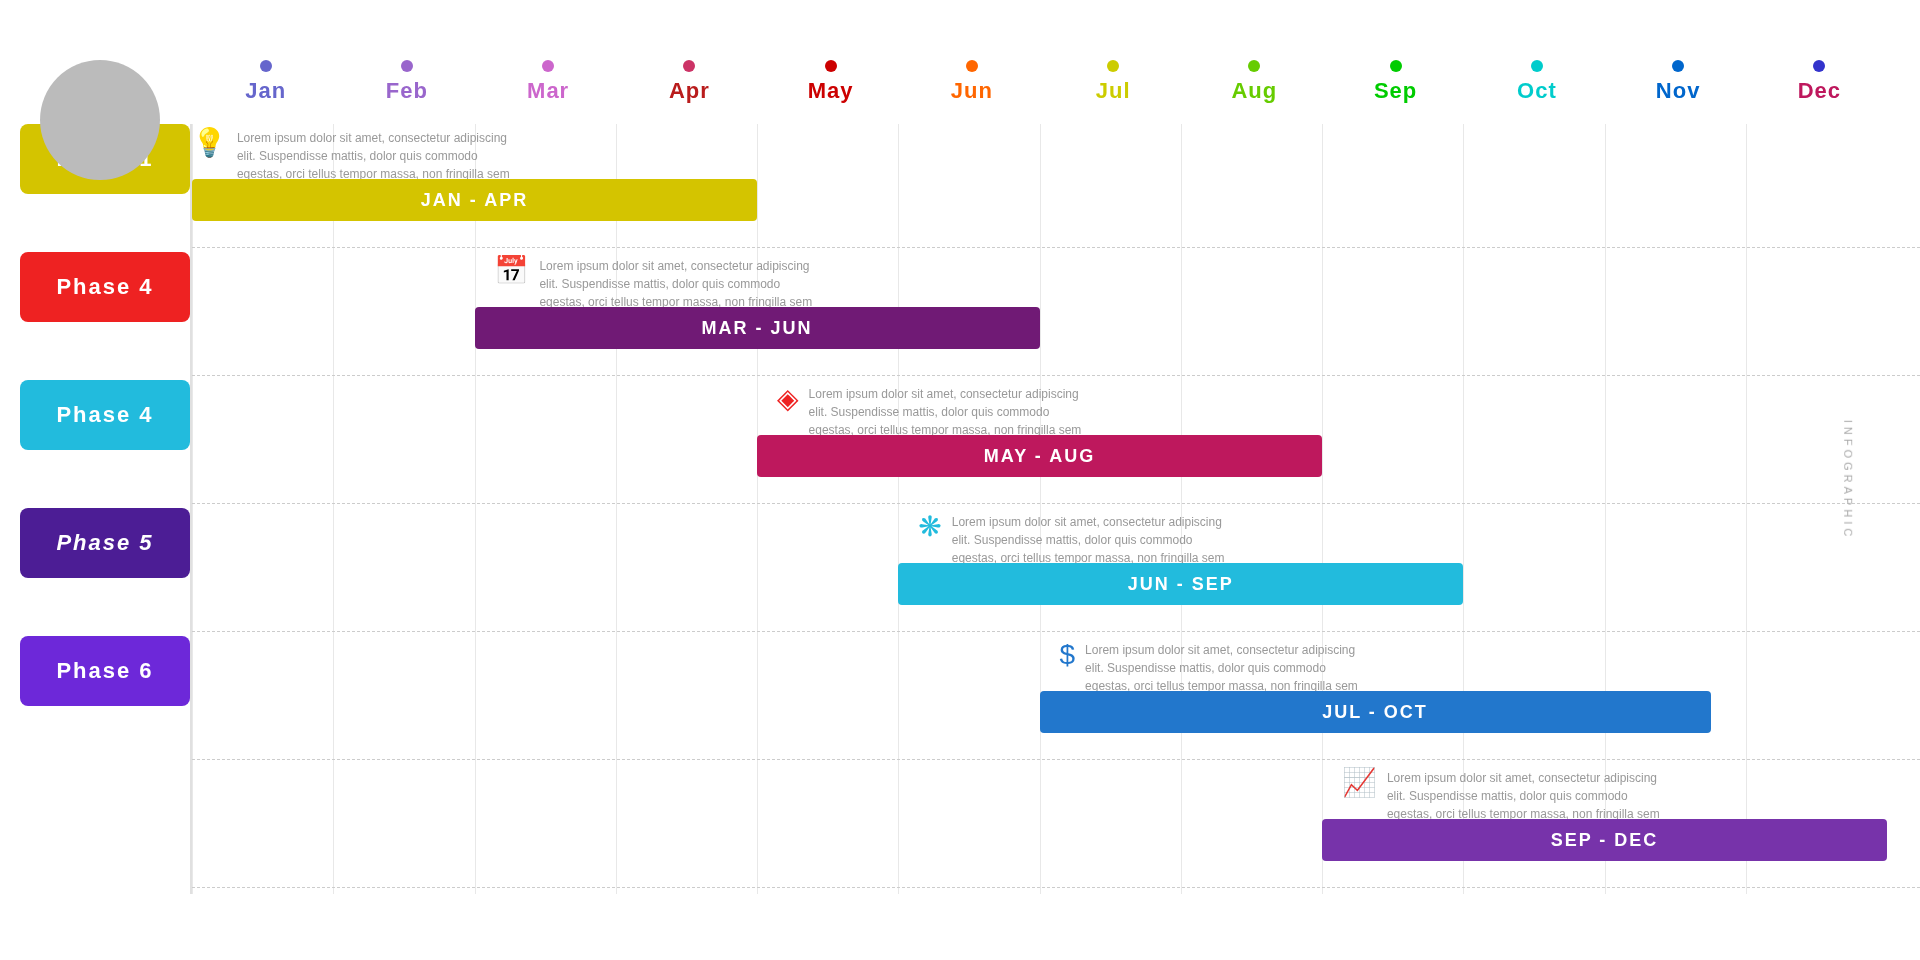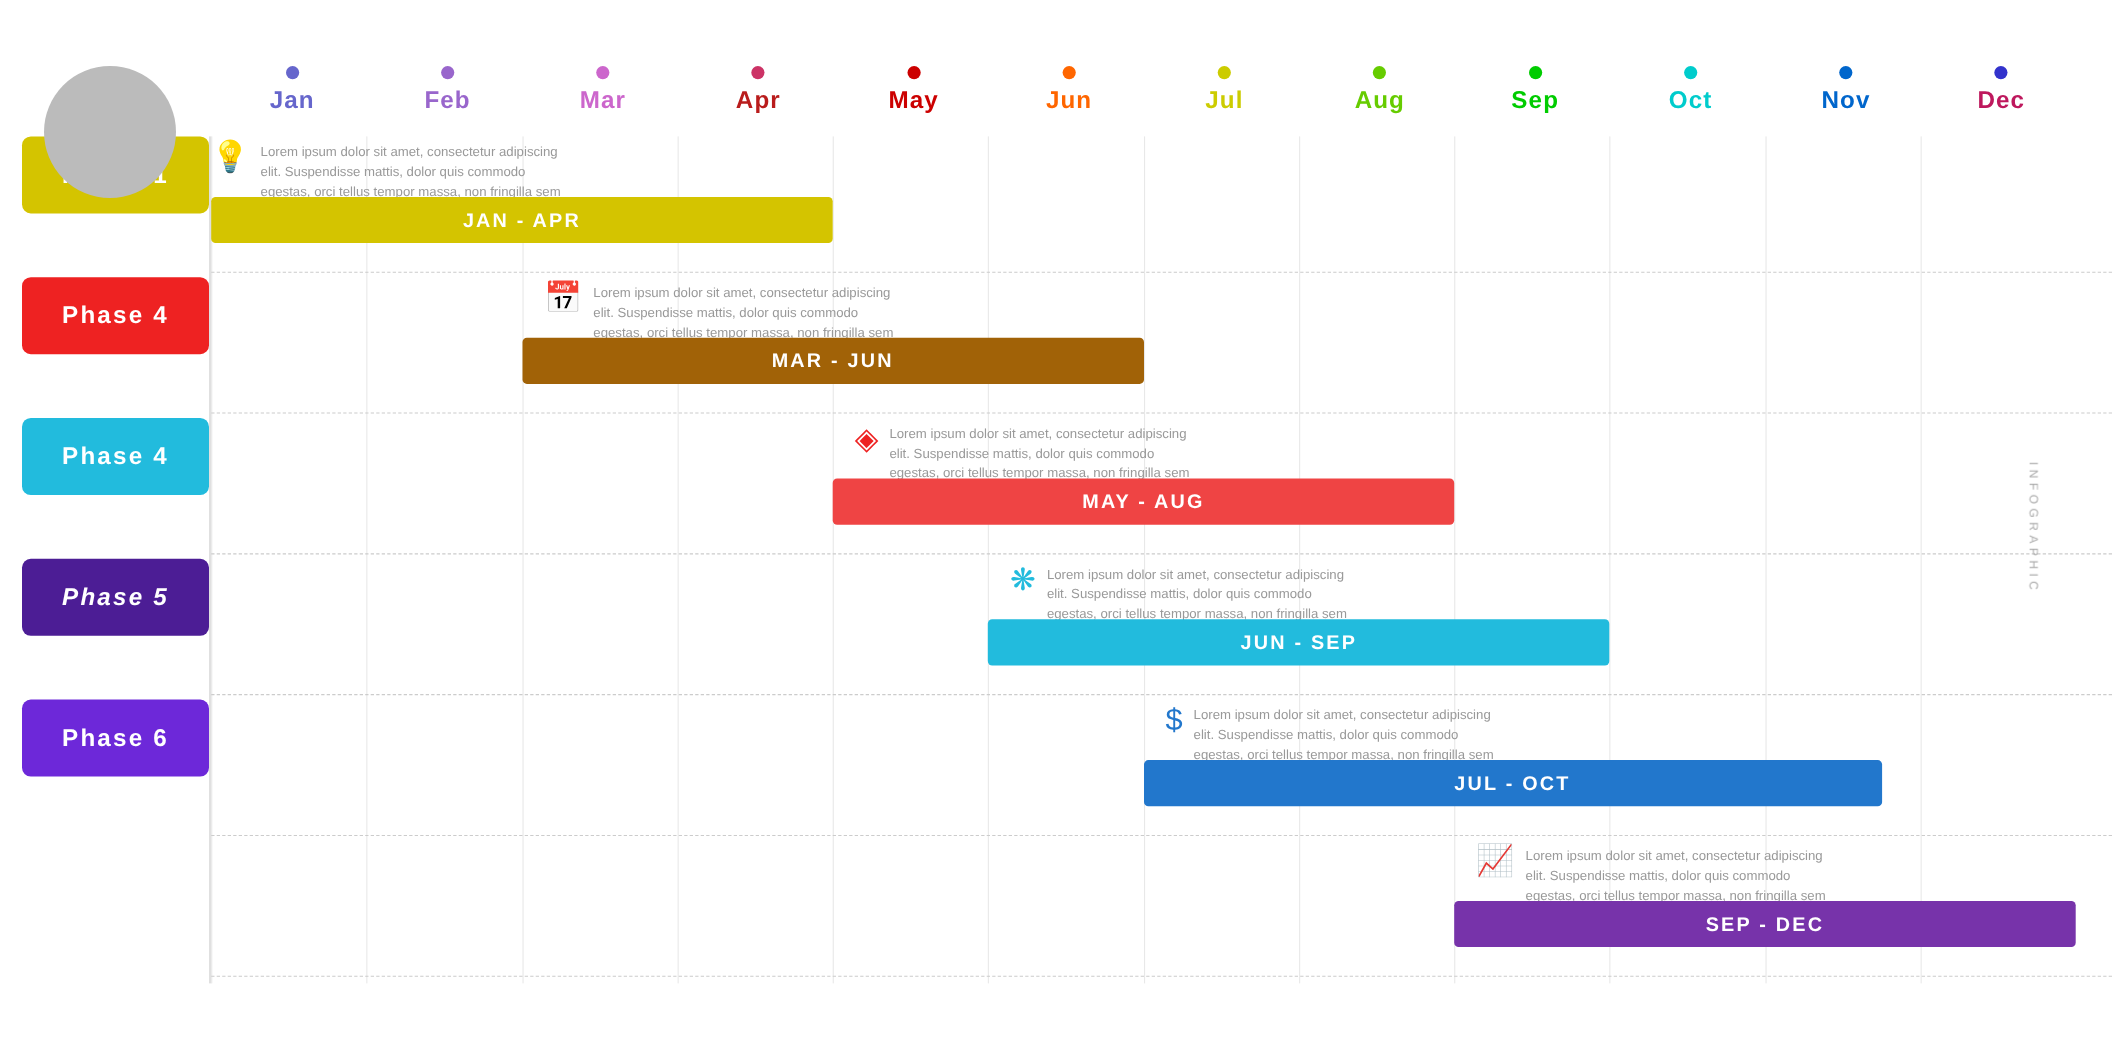--- a/index.html
+++ b/index.html
@@ -241,27 +241,27 @@
       <div class="phase-info" style="top: 5px; left: 0px;">
         <div class="phase-info-icon" style="color: rgb(212, 196, 0);">💡</div>
         <div class="phase-info-text">Lorem ipsum dolor sit amet, consectetur adipiscing elit. Suspendisse mattis, dolor quis commodo egestas, orci tellus tempor massa, non fringilla sem elit eu diam.</div>
       </div>
       <div class="phase-bar" style="top: 55px; left: 0px; width: 565px; background: rgb(212, 196, 0);">JAN - APR</div>
       <div class="h-line" style="top: 251px;"></div>
       <div class="phase-info" style="top: 133px; left: 302.5px;">
         <div class="phase-info-icon" style="color: rgb(102, 187, 0);">📅</div>
         <div class="phase-info-text">Lorem ipsum dolor sit amet, consectetur adipiscing elit. Suspendisse mattis, dolor quis commodo egestas, orci tellus tempor massa, non fringilla sem elit eu diam.</div>
       </div>
-      <div class="phase-bar" style="top: 183px; left: 282.5px; width: 565px; background: #a16207;">MAR - JUN</div>
+      <div class="phase-bar" style="top: 183px; left: 282.5px; width: 565px; background: #701a75;">MAR - JUN</div>
       <div class="h-line" style="top: 379px;"></div>
       <div class="phase-info" style="top: 261px; left: 585px;">
         <div class="phase-info-icon" style="color: rgb(238, 34, 34);">◈</div>
         <div class="phase-info-text">Lorem ipsum dolor sit amet, consectetur adipiscing elit. Suspendisse mattis, dolor quis commodo egestas, orci tellus tempor massa, non fringilla sem elit eu diam.</div>
       </div>
-      <div class="phase-bar" style="top: 311px; left: 565px; width: 565px; background: #ef4444;">MAY - AUG</div>
+      <div class="phase-bar" style="top: 311px; left: 565px; width: 565px; background: #be185d;">MAY - AUG</div>
       <div class="h-line" style="top: 507px;"></div>
       <div class="phase-info" style="top: 389px; left: 726.25px;">
         <div class="phase-info-icon" style="color: rgb(34, 187, 221);">❋</div>
         <div class="phase-info-text">Lorem ipsum dolor sit amet, consectetur adipiscing elit. Suspendisse mattis, dolor quis commodo egestas, orci tellus tempor massa, non fringilla sem elit eu diam.</div>
       </div>
       <div class="phase-bar" style="top: 439px; left: 706.25px; width: 565px; background: rgb(34, 187, 221);">JUN - SEP</div>
       <div class="h-line" style="top: 635px;"></div>
       <div class="phase-info" style="top: 517px; left: 867.5px;">
         <div class="phase-info-icon" style="color: rgb(34, 119, 204);">$</div>
         <div class="phase-info-text">Lorem ipsum dolor sit amet, consectetur adipiscing elit. Suspendisse mattis, dolor quis commodo egestas, orci tellus tempor massa, non fringilla sem elit eu diam.</div>

